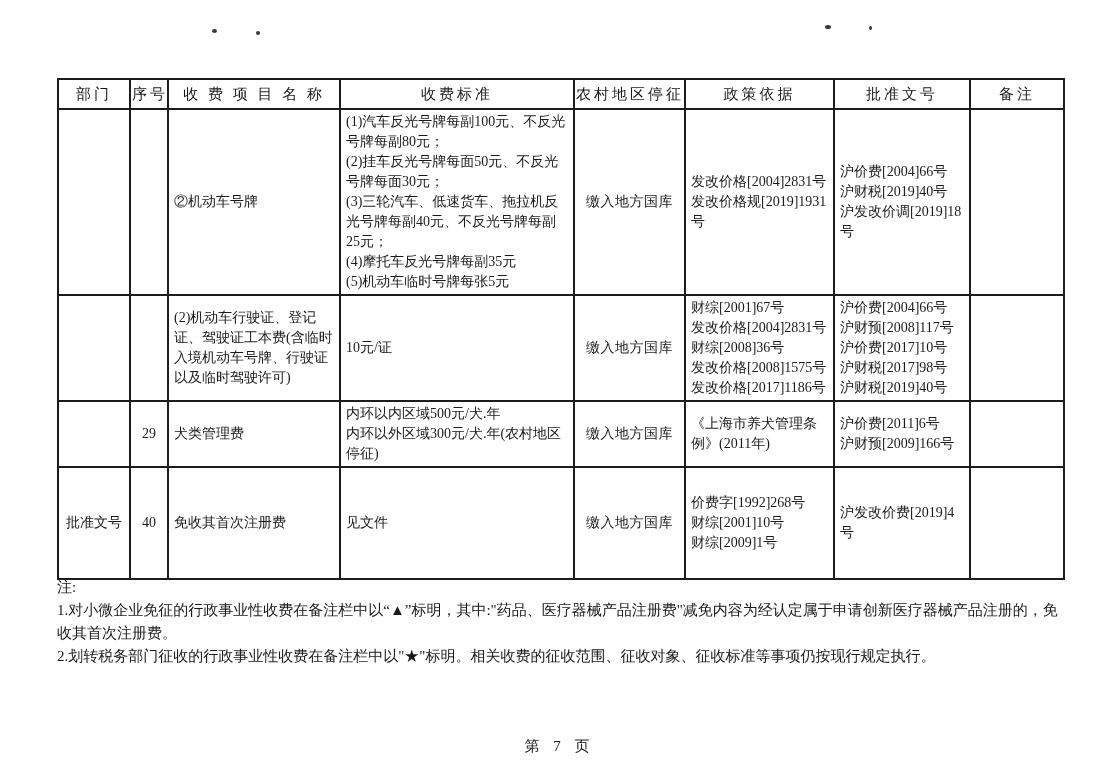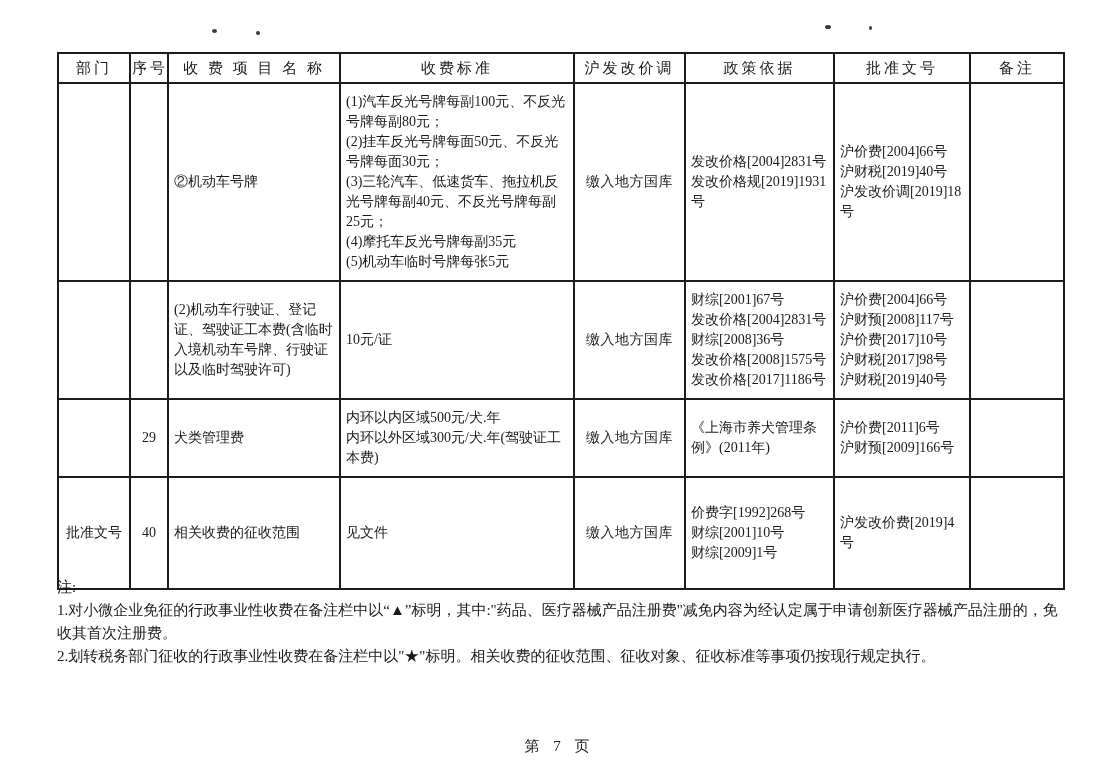--- a/index.html
+++ b/index.html
@@ -5,32 +5,32 @@
   html,body{margin:0;padding:0;}
   body{
     width:1119px;height:784px;background:#ffffff;position:relative;
     font-family:"Liberation Serif","DejaVu Serif",serif;color:#1a1a1a;
     -webkit-font-smoothing:antialiased;
   }
   .page{position:absolute;left:0;top:0;width:1119px;height:784px;background:#fff;overflow:hidden;}
   .speck{position:absolute;background:#3a3a3a;border-radius:50%;}
 
   table.fee{
-    position:absolute;left:57px;top:52px;width:1006px;
+    position:absolute;left:57px;top:78px;width:1006px;
     border-collapse:collapse;table-layout:fixed;
   }
   table.fee th,table.fee td{
     border:2px solid #1c1c1c;overflow:hidden;
   }
   table.fee th{
     font-weight:normal;font-size:15px;letter-spacing:3px;
     text-align:center;padding:3px 1px;white-space:nowrap;
   }
   table.fee td{
-    font-size:14px;line-height:20px;padding:8px 5px;vertical-align:middle;
+    font-size:14px;line-height:20px;padding:2px 5px;vertical-align:middle;
   }
   td.c-dept,td.c-no,td.c-fund{text-align:center;}
   td.c-name,td.c-standard,td.c-policy,td.c-approval{text-align:left;white-space:pre-line;}
   td.c-fund{white-space:nowrap;font-size:14px;letter-spacing:0.5px;}
   tr.hdr{height:30px;}
   tr.r0{height:158px;}
   tr.r1{height:98px;}
   tr.r2{height:56px;}
   tr.r3{height:42px;}
   tr.r4{height:112px;}
@@ -65,21 +65,21 @@
         <col style="width:149px">
         <col style="width:136px">
         <col style="width:94px">
     </colgroup>
     <thead>
       <tr class="hdr">
         <th>部门</th>
         <th>序号</th>
         <th>收 费 项 目 名 称</th>
         <th>收费标准</th>
-        <th>沪发改价调</th>
+        <th>农村地区停征</th>
         <th>政策依据</th>
         <th>批准文号</th>
         <th>备注</th>
       </tr>
     </thead>
     <tbody>
       <tr class="r0">
         <td class="c-dept"></td>
         <td class="c-no"></td>
         <td class="c-name">②机动车号牌</td>
@@ -112,31 +112,31 @@
 沪价费[2017]10号
 沪财税[2017]98号
 沪财税[2019]40号</td>
         <td class="c-remark"></td>
       </tr>
       <tr class="r2">
         <td class="c-dept"></td>
         <td class="c-no">29</td>
         <td class="c-name">犬类管理费</td>
         <td class="c-standard">内环以内区域500元/犬.年
-内环以外区域300元/犬.年(驾驶证工本费)</td>
+内环以外区域300元/犬.年(农村地区停征)</td>
         <td class="c-fund">缴入地方国库</td>
         <td class="c-policy">《上海市养犬管理条例》(2011年)</td>
         <td class="c-approval">沪价费[2011]6号
 沪财预[2009]166号</td>
         <td class="c-remark"></td>
       </tr>
       <tr class="r4">
         <td class="c-dept">批准文号</td>
         <td class="c-no">40</td>
-        <td class="c-name">相关收费的征收范围</td>
+        <td class="c-name">免收其首次注册费</td>
         <td class="c-standard">见文件</td>
         <td class="c-fund">缴入地方国库</td>
         <td class="c-policy">价费字[1992]268号
 财综[2001]10号
 财综[2009]1号</td>
         <td class="c-approval">沪发改价费[2019]4号</td>
         <td class="c-remark"></td>
       </tr>
     </tbody>
   </table>

